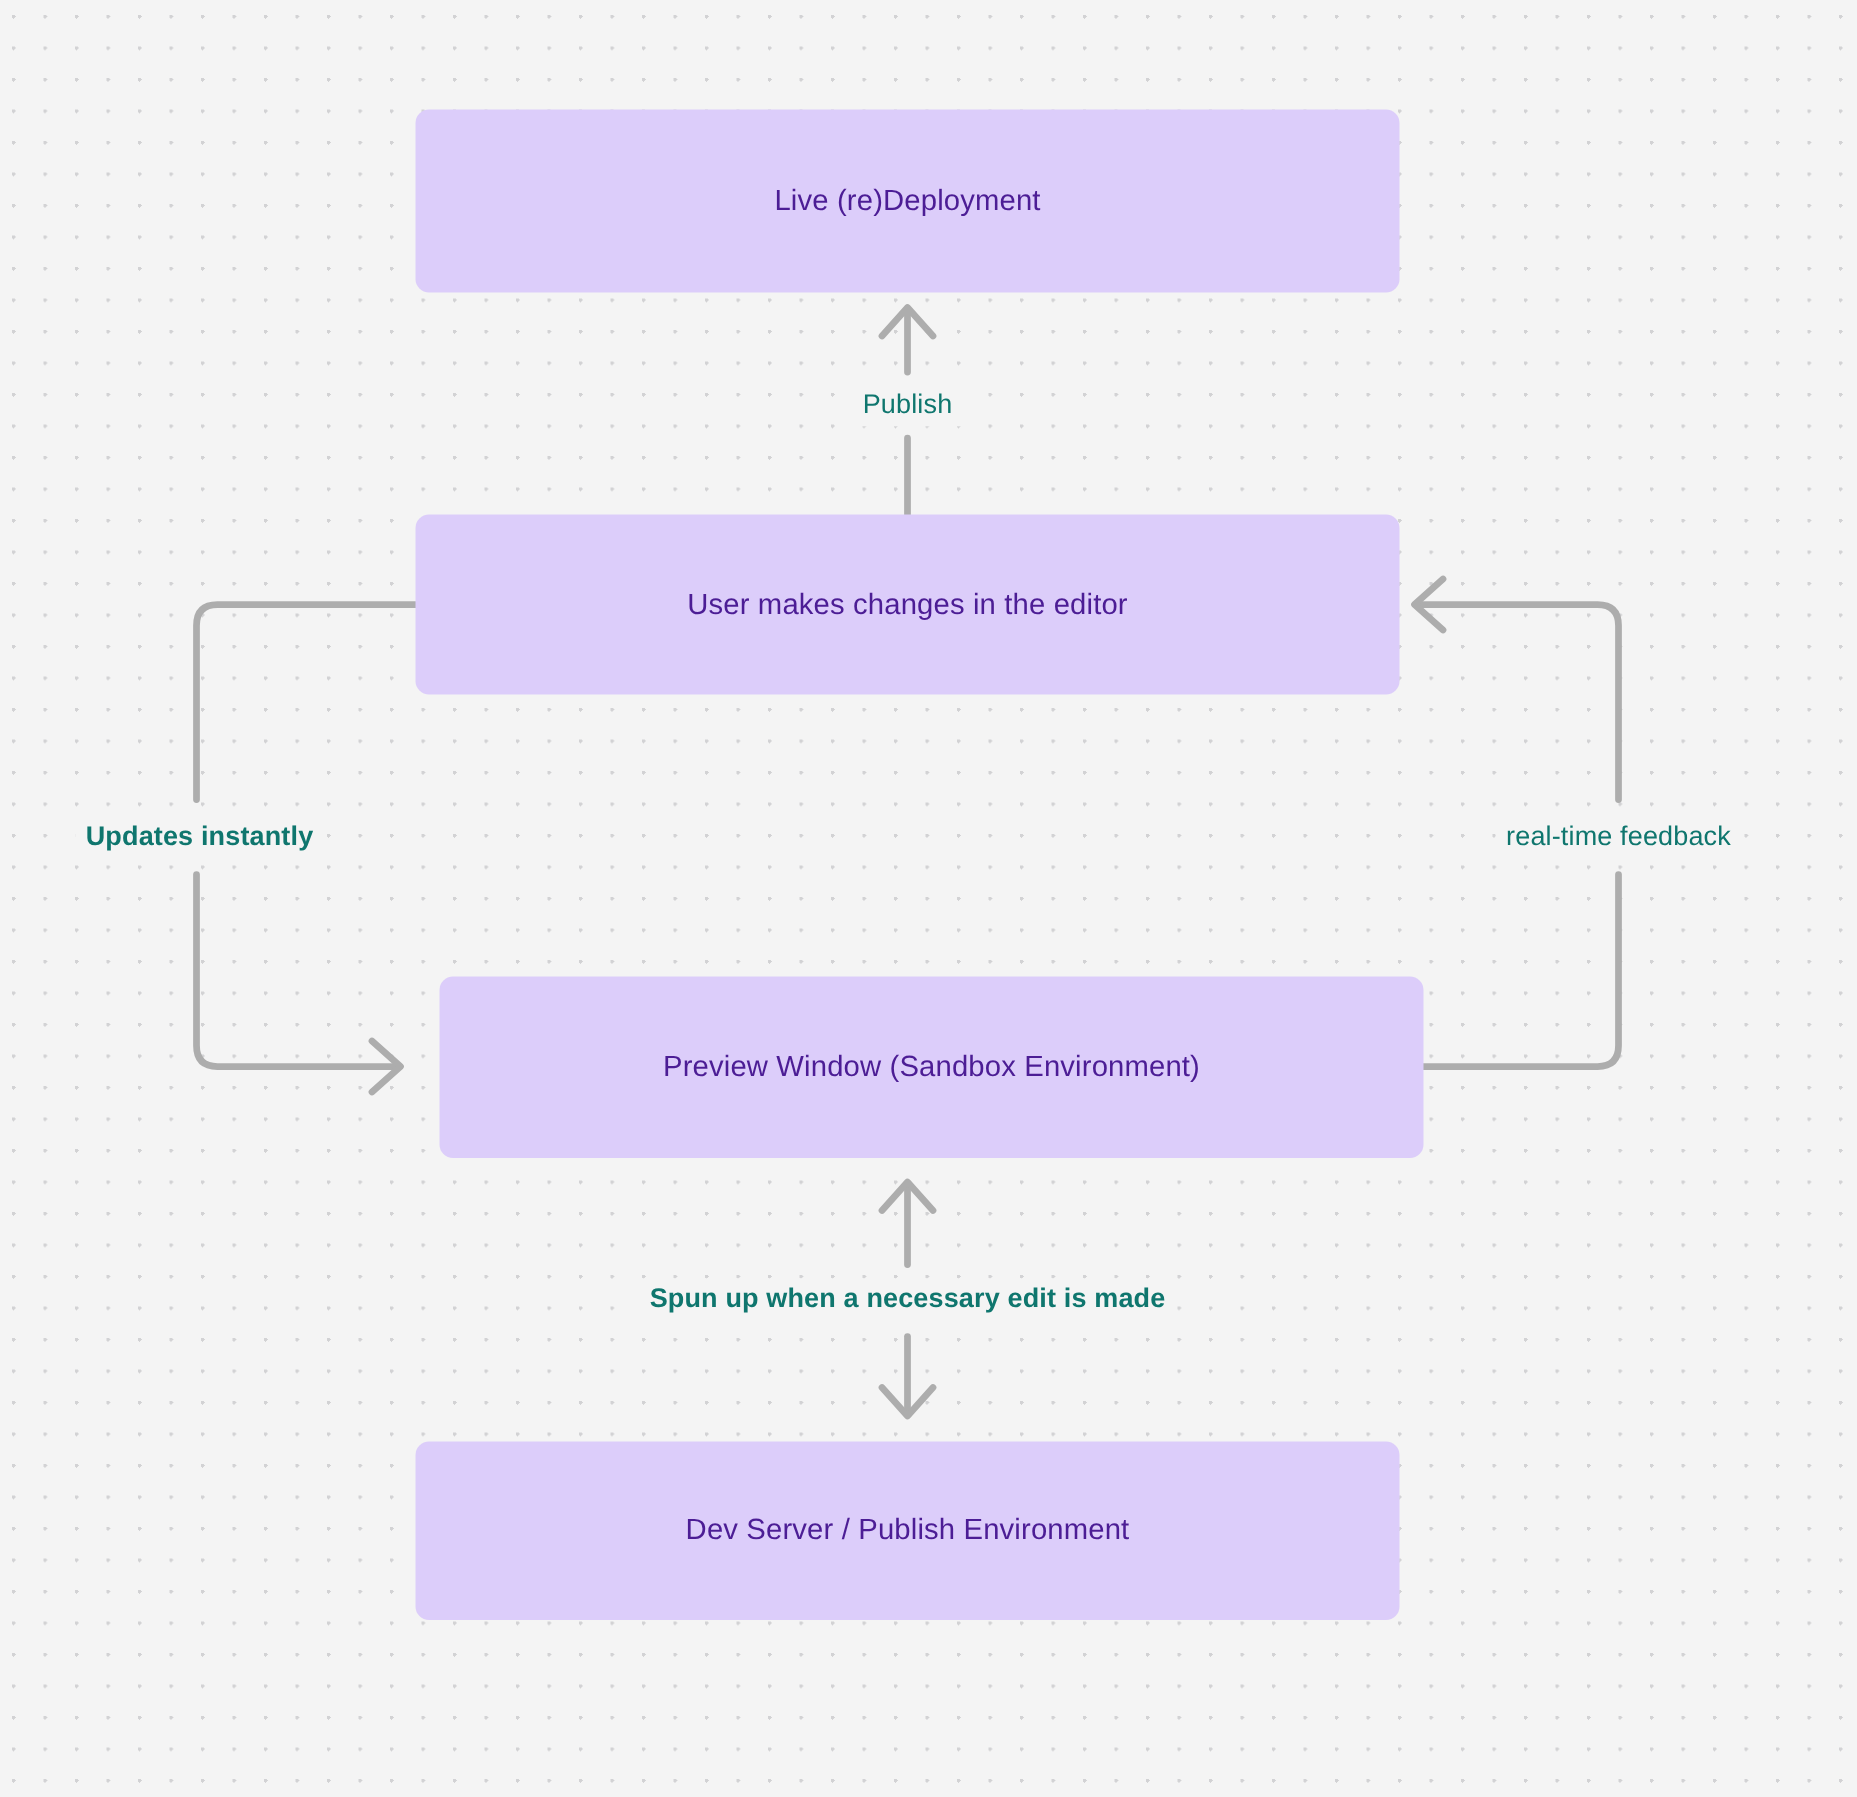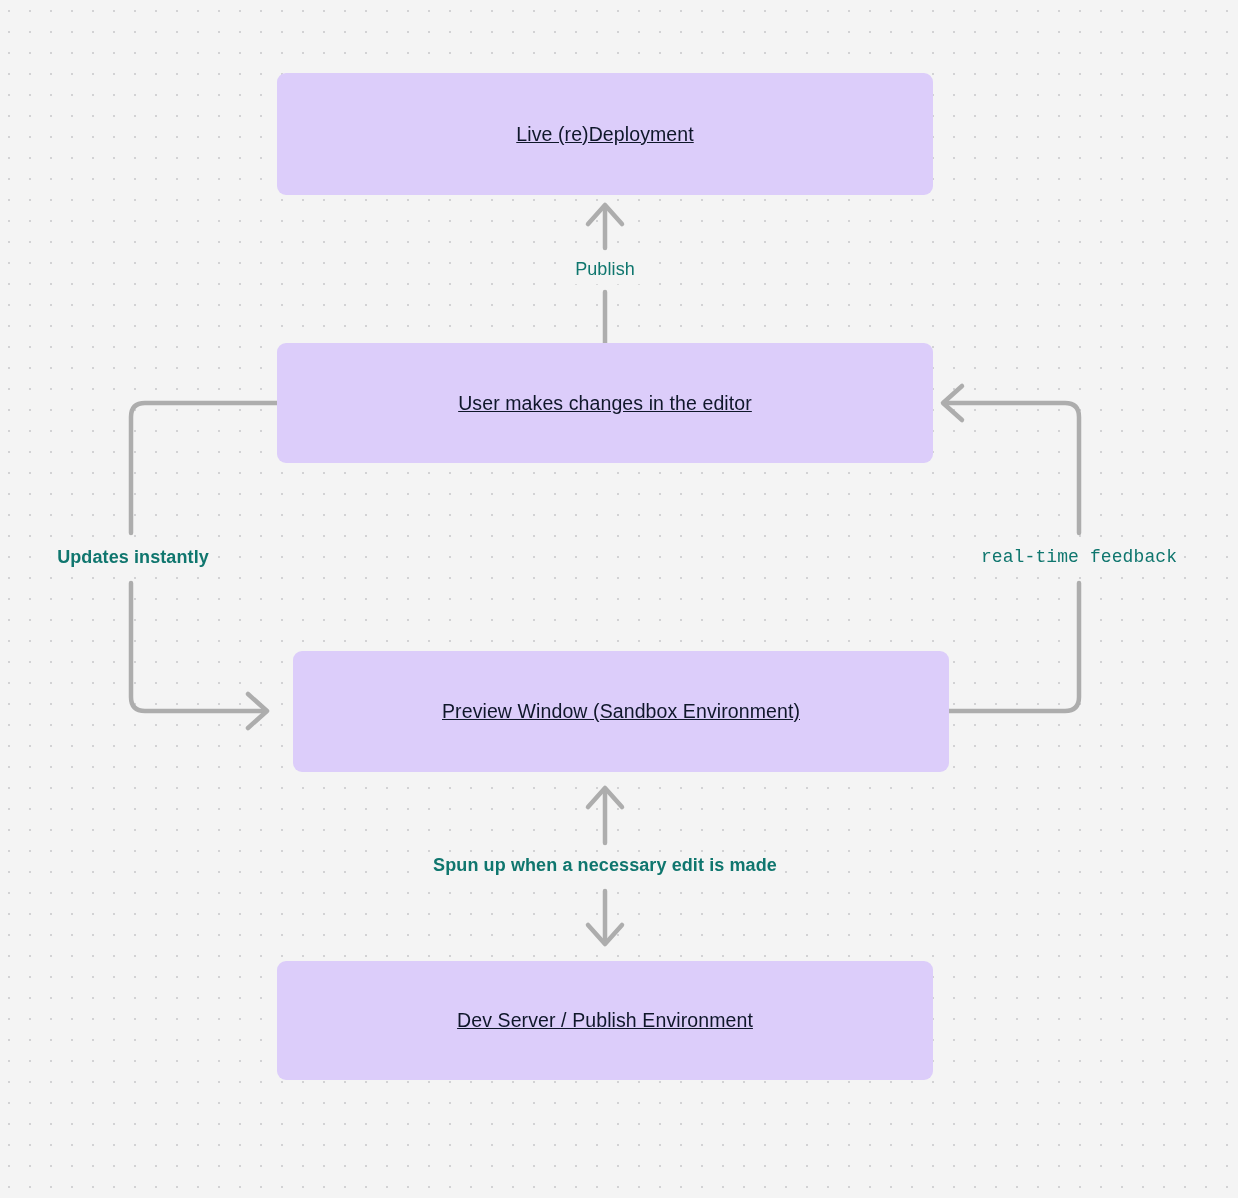--- a/index.html
+++ b/index.html
@@ -34,26 +34,25 @@
   }
 
   .node {
     position: absolute;
     box-sizing: border-box;
     background: #dccdfa;
     border-radius: 9px;
     display: flex;
     align-items: center;
     justify-content: center;
-    color: #0f172a;
+    color: #4c1d95;
     font-size: 19.5px;
     letter-spacing: 0.1px;
     text-align: center;
     line-height: 1.25;
-    text-decoration: underline;
   }
 
   .edge-label {
     position: absolute;
     transform: translate(-50%, -50%);
     background: #f4f4f4;
     color: #0f766e;
     font-size: 18px;
     letter-spacing: 0.1px;
     white-space: nowrap;
@@ -112,17 +111,17 @@
   </div>
 
   <div class="node" style="left:277px; top:961px; width:656px; height:119px;">
     <span>Dev Server / Publish Environment</span>
   </div>
 
   <div class="edge-label" style="left:605px; top:270px;">Publish</div>
 
   <div class="edge-label" style="left:133px; top:558px;font-weight:bold;">Updates instantly</div>
 
-  <div class="edge-label" style="left:1079px; top:558px;font-family:Liberation Mono, monospace;">real-time feedback</div>
+  <div class="edge-label" style="left:1079px; top:558px;">real-time feedback</div>
 
   <div class="edge-label" style="left:605px; top:866px;font-weight:bold;">Spun up when a necessary edit is made</div>
 
 </div>
 
 </body></html>

